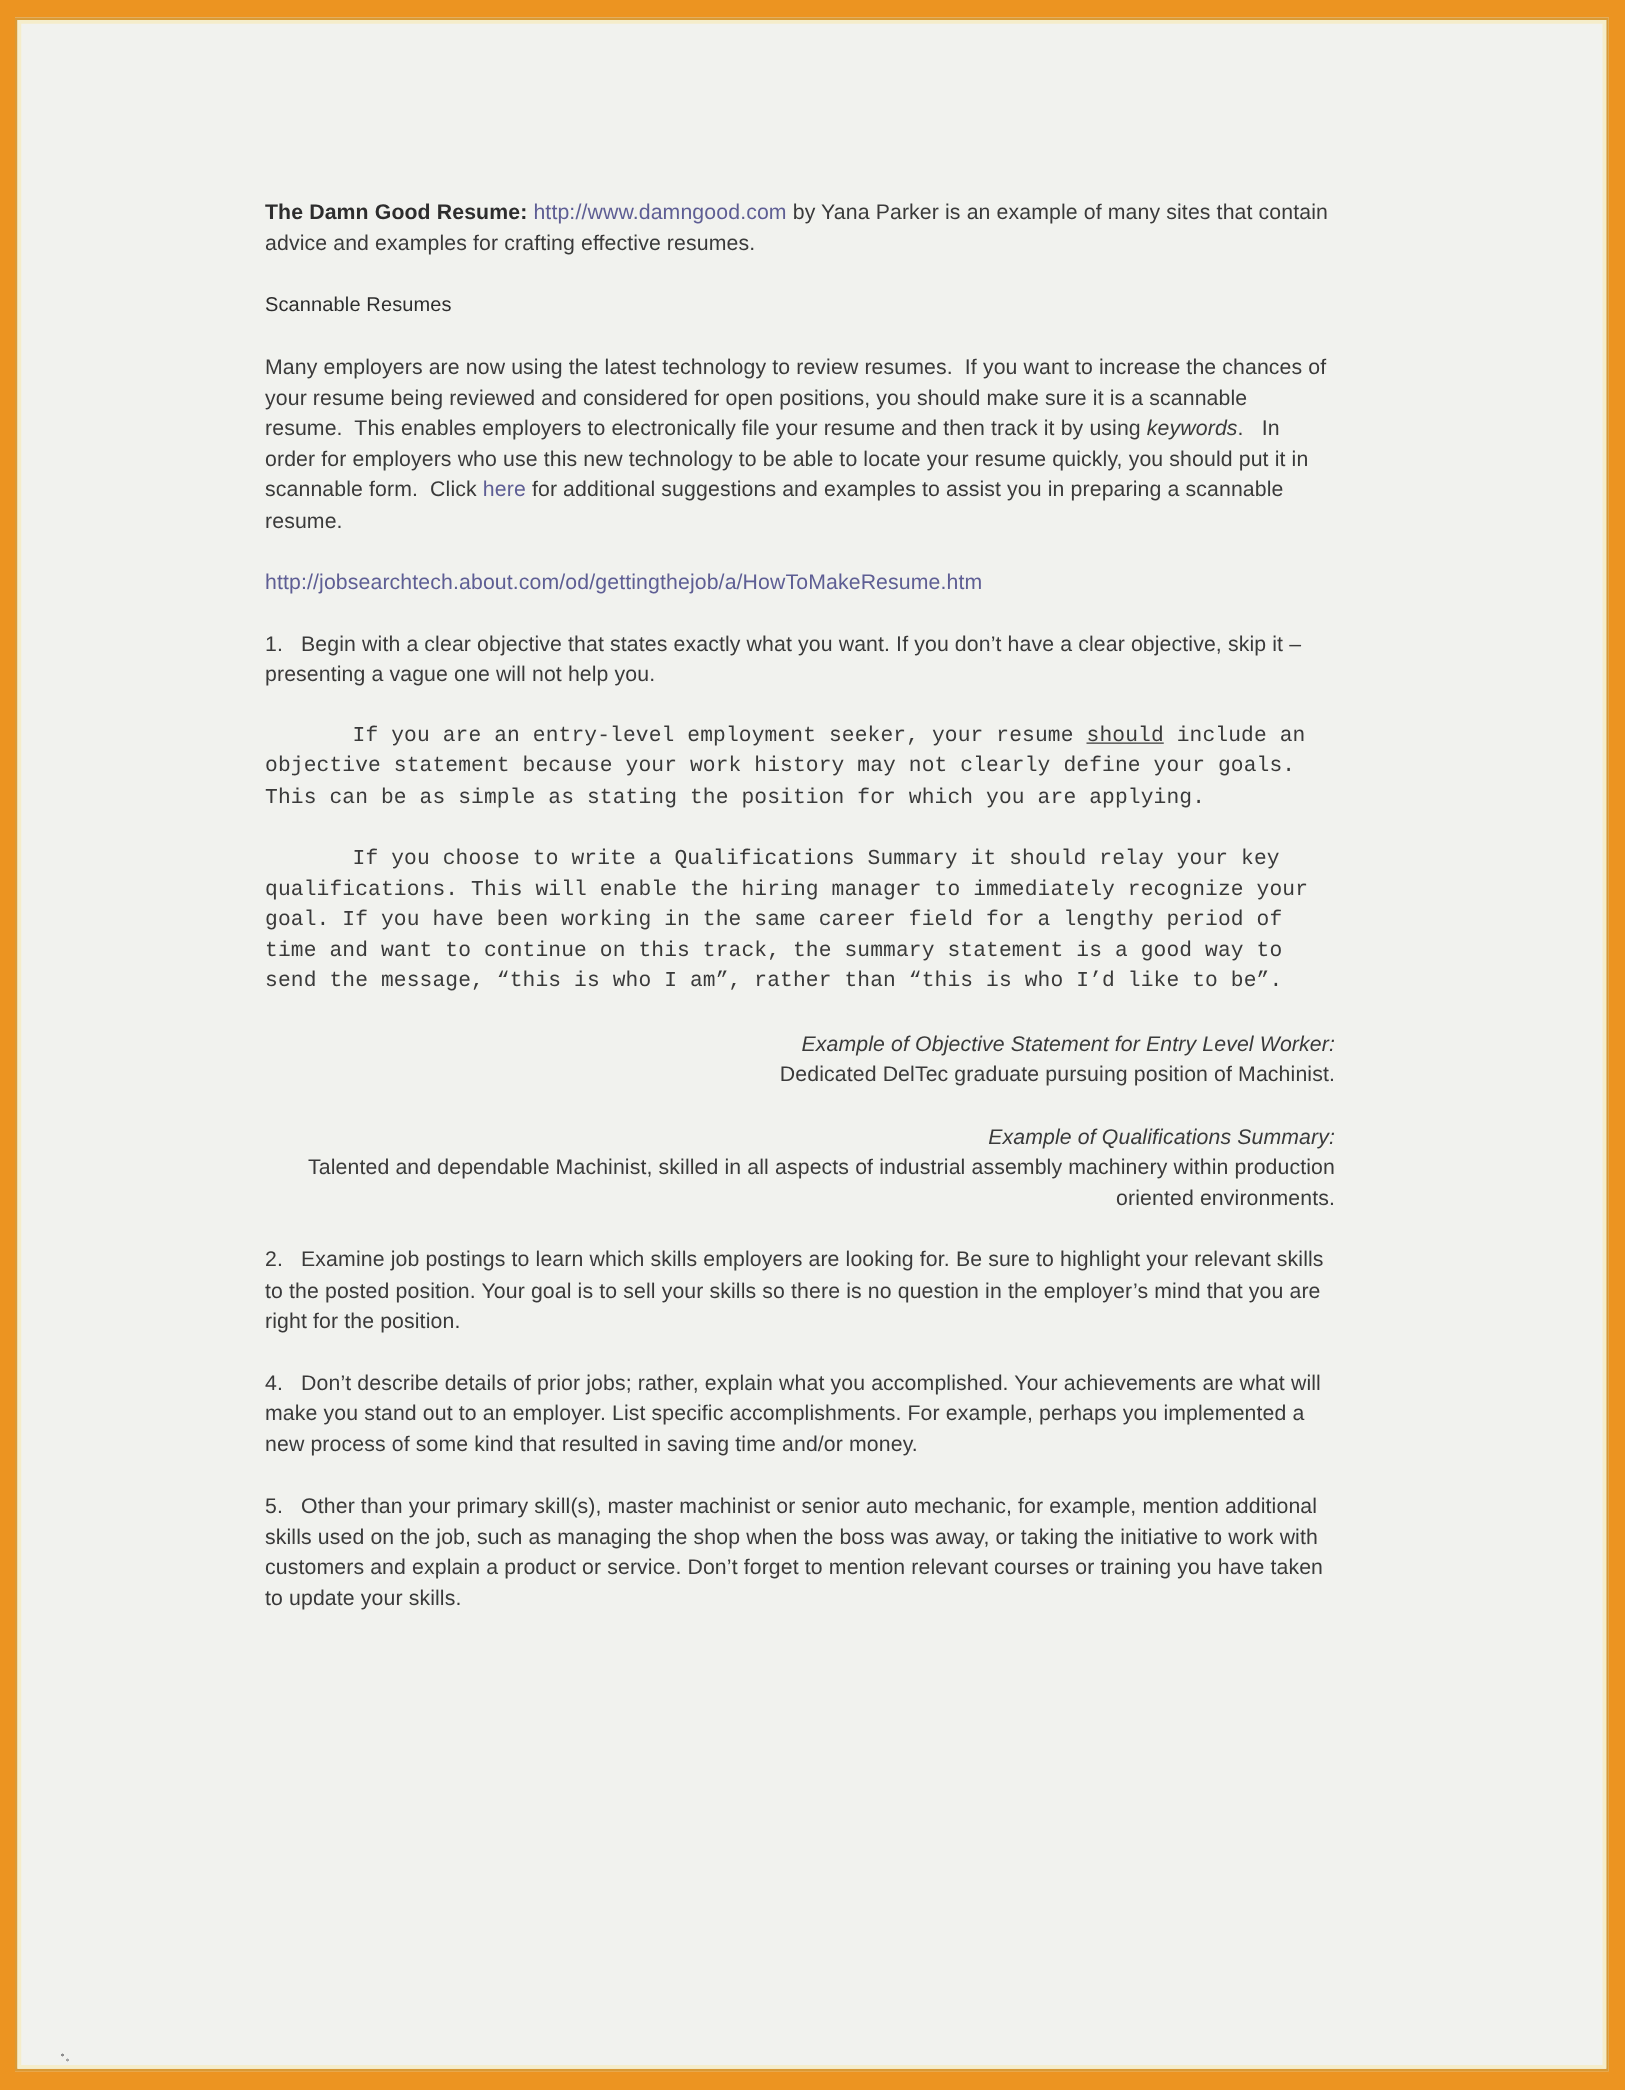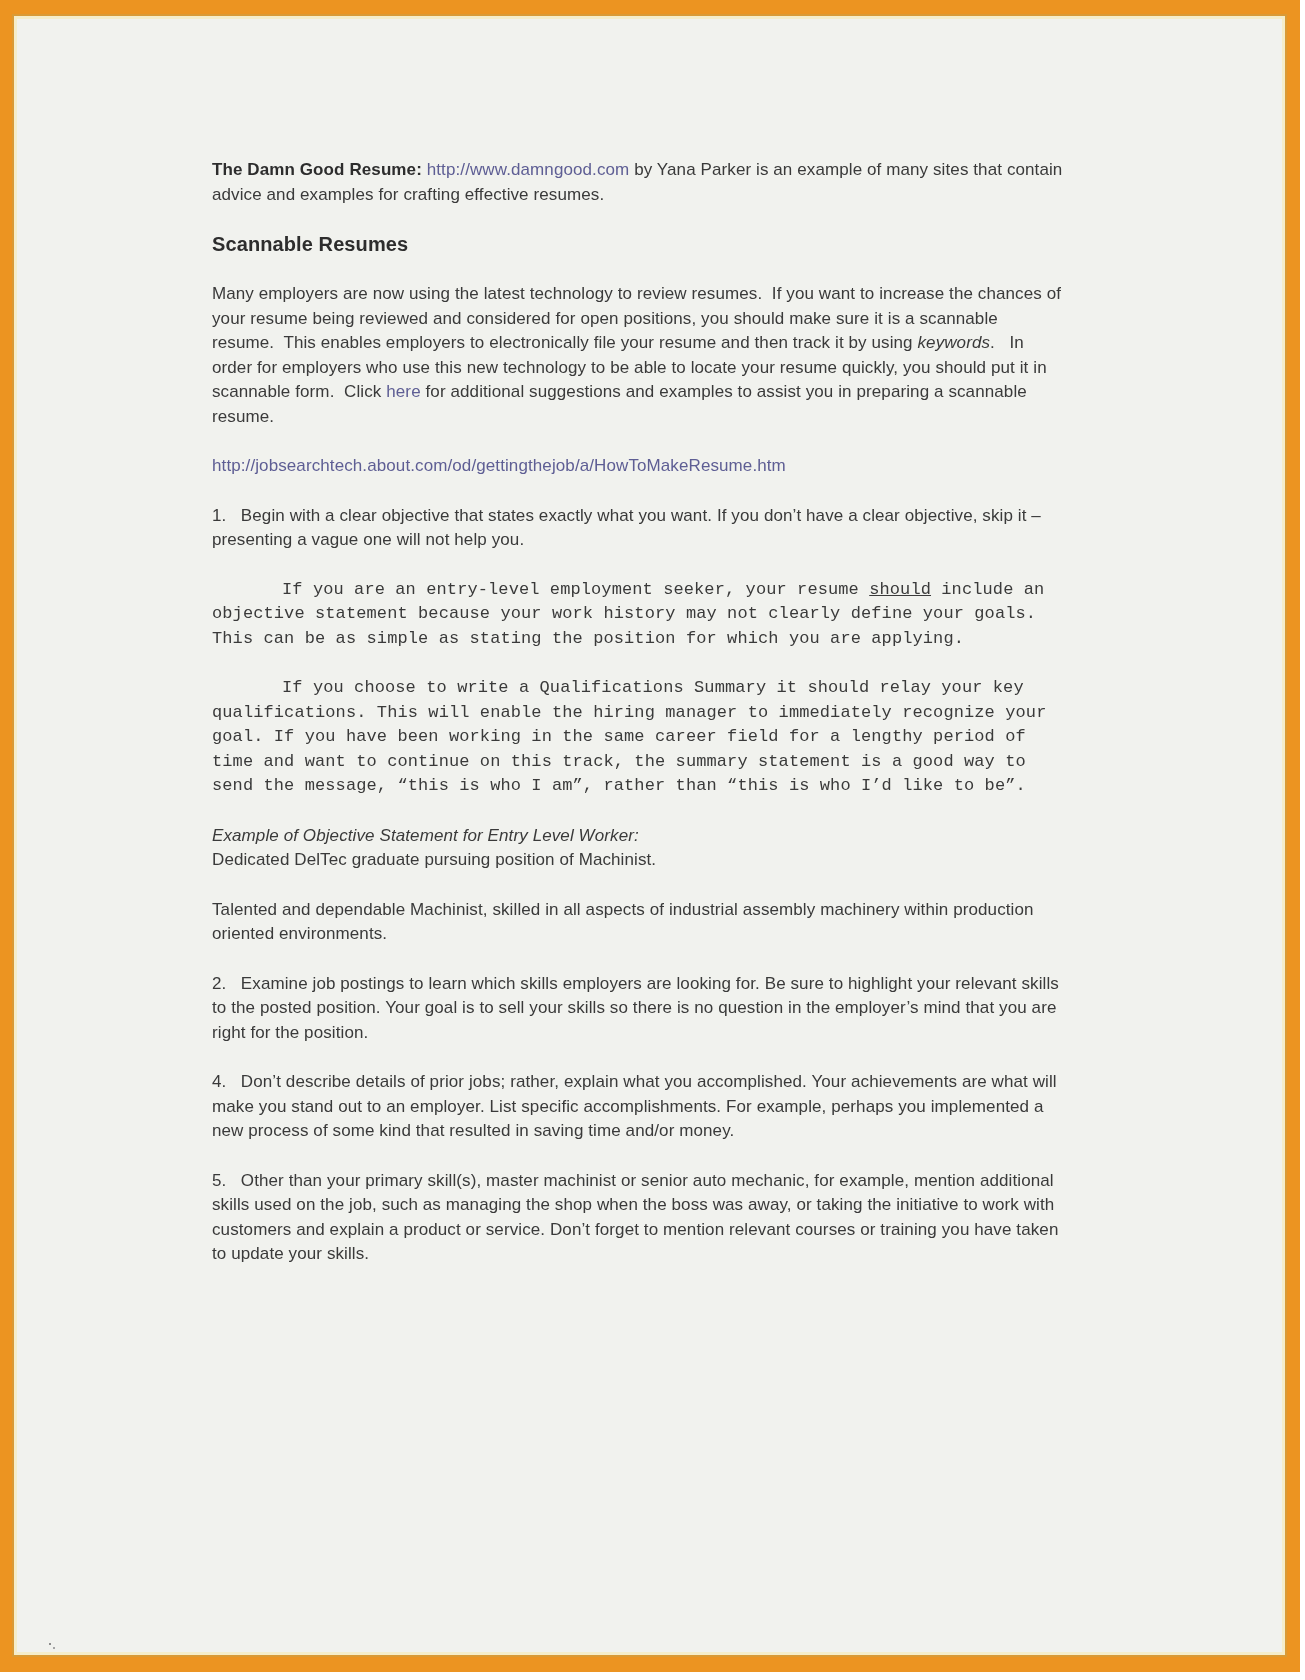--- a/index.html
+++ b/index.html
@@ -44,39 +44,40 @@
     width: 856px;
     color: #3a3a3a;
     font-size: 17px;
     line-height: 24.5px;
     letter-spacing: 0.1px;
   }
   .content p {
     margin: 0 0 25px 0;
   }
   h2 {
-    font-size: 20px;
+    font-size: 16px;
     line-height: 25px;
     margin: 0 0 25px 0;
     color: #2d2d2d;
-    font-weight: bold;
+    font-weight: normal;
   }
   strong { color: #2d2d2d; }
   a.doc-link {
     color: #5e5e94;
     text-decoration: none;
     cursor: pointer;
   }
   .indent {
     text-indent: 70px;
     font-family: Liberation Mono, monospace;
   }
   .example em,
   .example span {
     display: block;
+    text-align: right;
   }
   .artifact {
     position: absolute;
     left: 36px;
     top: 1628px;
     width: 8px;
     height: 8px;
     color: transparent;
     background:
       radial-gradient(circle at 2px 2px, #8d8d8d 1px, transparent 1.4px),
@@ -107,20 +108,21 @@
     <p class="indent"><span>If you are an entry-level employment seeker, your resume </span><u>should</u><span> include an objective statement because your work history may not clearly define your goals. This can be as simple as stating the position for which you are applying.</span></p>
 
     <p class="indent">If you choose to write a Qualifications Summary it should relay your key qualifications. This will enable the hiring manager to immediately recognize your goal. If you have been working in the same career field for a lengthy period of time and want to continue on this track, the summary statement is a good way to send the message, “this is who I am”, rather than “this is who I’d like to be”.</p>
 
     <p class="example">
         <em>Example of Objective Statement for Entry Level Worker:</em>
         <span>Dedicated DelTec graduate pursuing position of Machinist.</span>
       </p>
 
     <p class="example">
+        <em>Example of Qualifications Summary:</em>
         <span>Talented and dependable Machinist, skilled in all aspects of industrial assembly machinery within production oriented environments.</span>
       </p>
 
     <p>2.&nbsp;&nbsp; Examine job postings to learn which skills employers are looking for. Be sure to highlight your relevant skills to the posted position. Your goal is to sell your skills so there is no question in the employer’s mind that you are right for the position.</p>
 
 
     <p>4.&nbsp;&nbsp; Don’t describe details of prior jobs; rather, explain what you accomplished. Your achievements are what will make you stand out to an employer. List specific accomplishments. For example, perhaps you implemented a new process of some kind that resulted in saving time and/or money.</p>
 
     <p>5.&nbsp;&nbsp; Other than your primary skill(s), master machinist or senior auto mechanic, for example, mention additional skills used on the job, such as managing the shop when the boss was away, or taking the initiative to work with customers and explain a product or service. Don’t forget to mention relevant courses or training you have taken to update your skills.</p>
 

